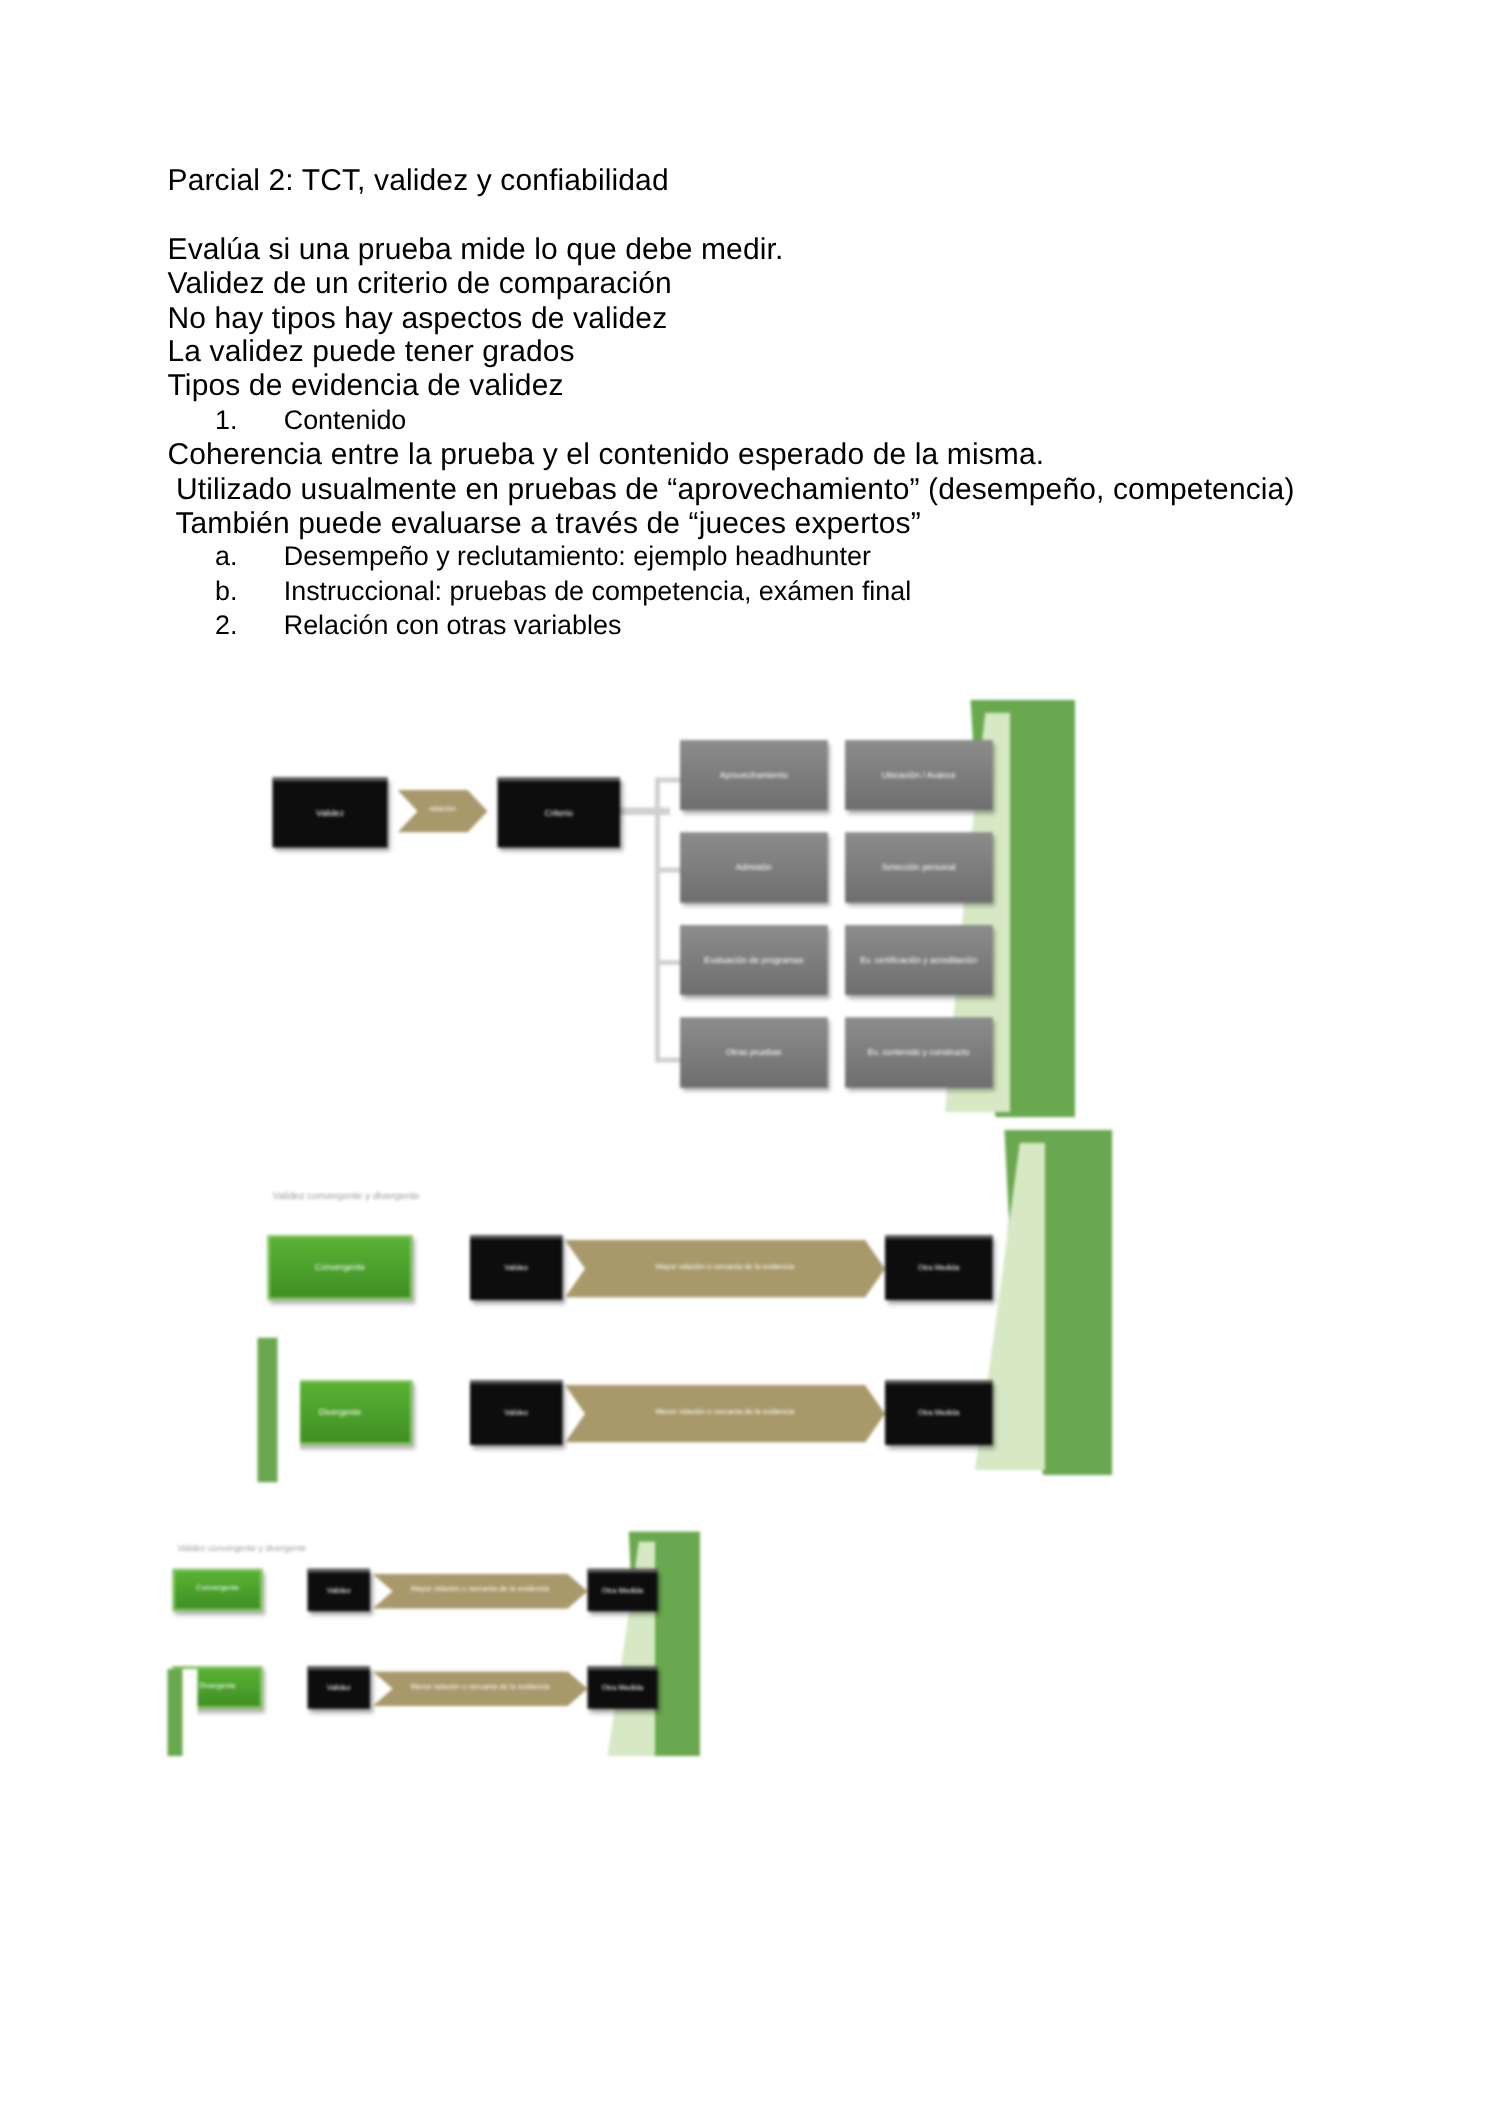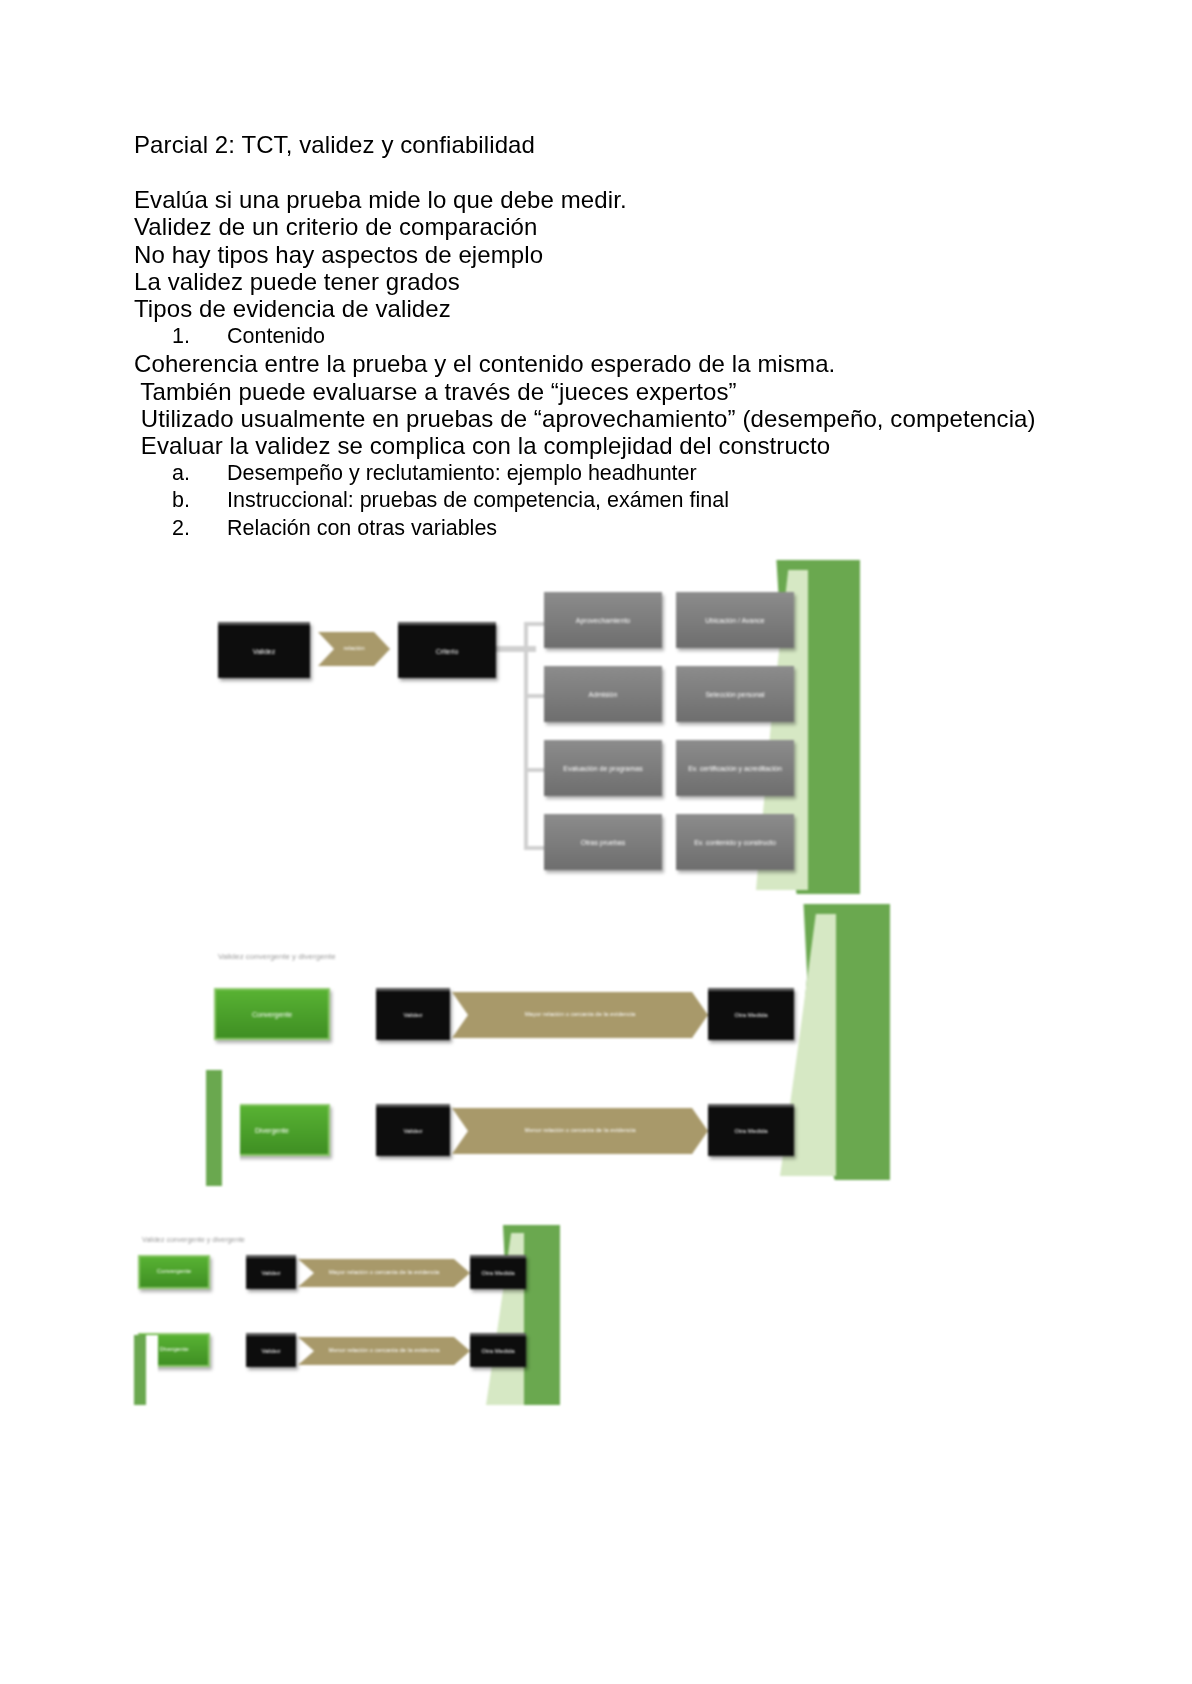--- a/index.html
+++ b/index.html
@@ -143,33 +143,32 @@
 <body>
 
 <div class="page">
 
   <div class="doc-text">
 
     <div class="line">Parcial 2: TCT, validez y confiabilidad</div>
     <div class="line blank">&nbsp;</div>
     <div class="line">Evalúa si una prueba mide lo que debe medir.</div>
     <div class="line">Validez de un criterio de comparación</div>
-    <div class="line">No hay tipos hay aspectos de ejemplo</div>
+    <div class="line">No hay tipos hay aspectos de validez</div>
     <div class="line">La validez puede tener grados</div>
     <div class="line">Tipos de evidencia de validez</div>
 
     <div class="listrow">
       <span class="marker">1.</span>
       <span class="txt">Contenido</span>
     </div>
 
     <div class="line">Coherencia entre la prueba y el contenido esperado de la misma.</div>
+    <div class="line"> Utilizado usualmente en pruebas de “aprovechamiento” (desempeño, competencia)</div>
     <div class="line"> También puede evaluarse a través de “jueces expertos”</div>
-    <div class="line"> Utilizado usualmente en pruebas de “aprovechamiento” (desempeño, competencia)</div>
-    <div class="line"> Evaluar la validez se complica con la complejidad del constructo</div>
 
     <div class="listrow">
       <span class="marker">a.</span>
       <span class="txt">Desempeño y reclutamiento: ejemplo headhunter</span>
     </div>
     <div class="listrow">
       <span class="marker">b.</span>
       <span class="txt">Instruccional:  pruebas de competencia, exámen final</span>
     </div>
     <div class="listrow">

